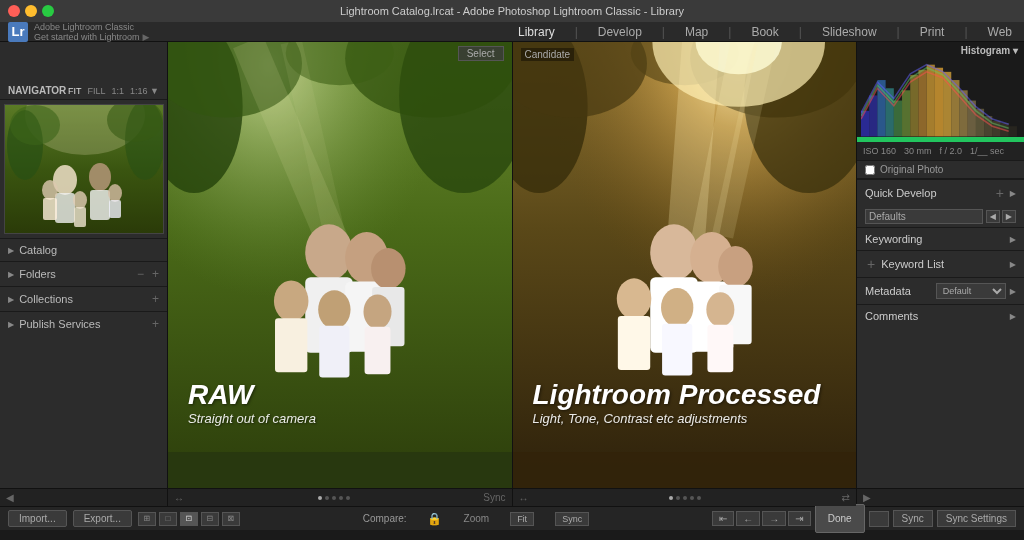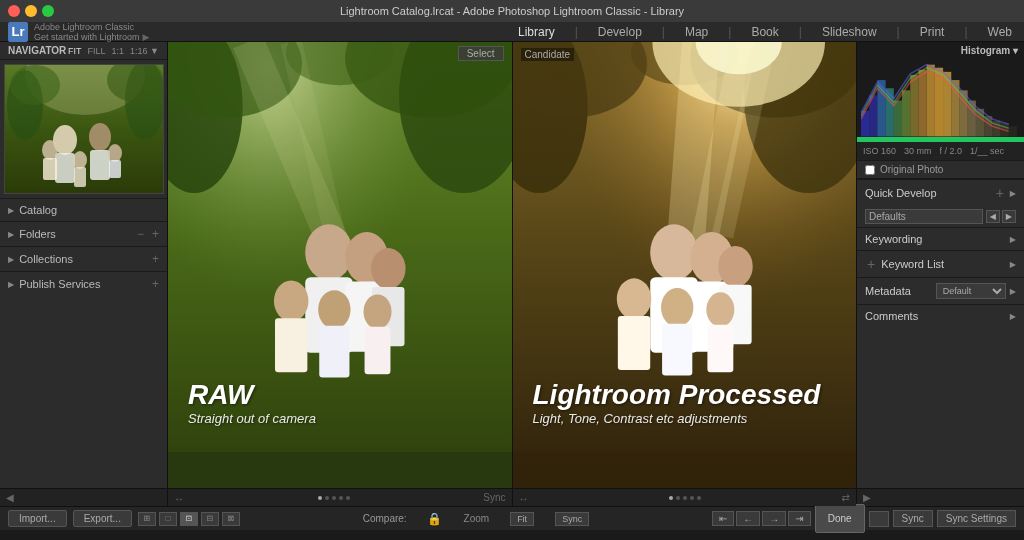--- a/index.html
+++ b/index.html
@@ -104,20 +104,21 @@
     #navigator-panel {
       padding: 0;
     }
     #navigator-header {
       display: flex;
       align-items: center;
       justify-content: space-between;
       padding: 3px 8px;
       background: #2c2c2c;
       border-bottom: 1px solid #1a1a1a;
+      margin-top: 40px;
     }
     .navigator-label {
       font-size: 10px;
       font-weight: 600;
       color: #bbb;
       text-transform: uppercase;
     }
     .navigator-zoom {
       font-size: 9px;
       color: #888;

